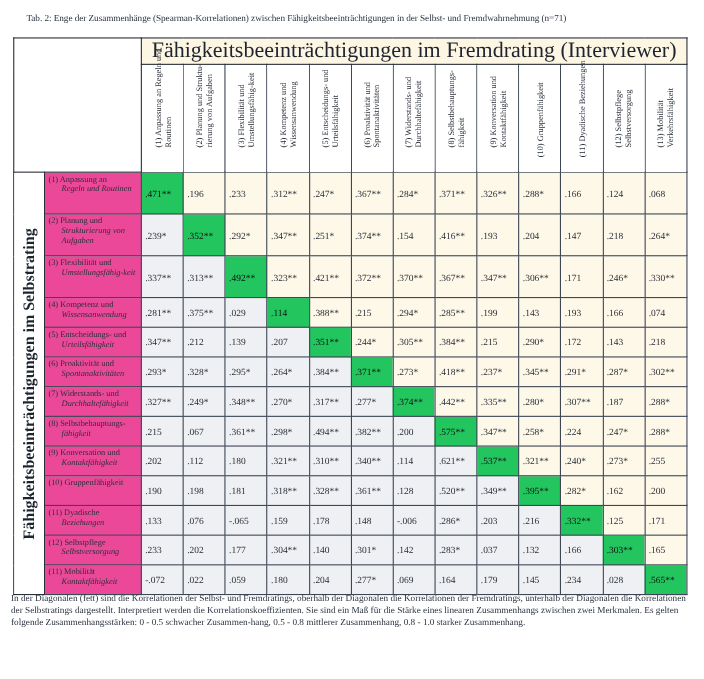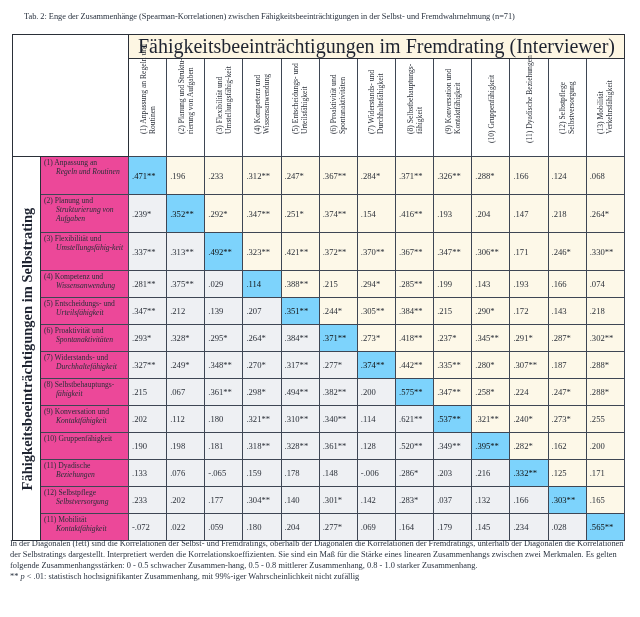--- a/index.html
+++ b/index.html
@@ -47,21 +47,21 @@
       vertical-align: top;
     }
     .row-head .ind { padding-left: 12px; display: block; font-style: italic; }
     .row-head .first { display: block; }
     td.cell {
       font-size: 8.6px; padding-left: 3px !important; color: #2a2f38;
       white-space: nowrap;
     }
     td.upper { background: #fdf8e8; }
     td.lower { background: #eef0f3; }
-    td.diag { background: #7dd3fc; font-weight: bold; color: #111; }
+    td.diag { background: #22c55e; font-weight: bold; color: #111; }
     tr.h3 td { height: 35px; }
     tr.h2 td { height: 24px; }
     .notes {
       position: absolute; left: 10px; top: 538px; width: 625px;
       font-size: 8.4px; line-height: 11px; color: #2a3340;
     }
     .notes p { margin: 0; }
     .notes i { font-style: italic; }
   </style>
 </head>
@@ -370,14 +370,13 @@
         <td class="cell lower">.145</td>
         <td class="cell lower">.234</td>
         <td class="cell lower">.028</td>
         <td class="cell diag">.565**</td>
       </tr>
     </tbody>
 </table>
 
 <div class="notes">
   <p>In der Diagonalen (fett) sind die Korrelationen der Selbst- und Fremdratings, oberhalb der Diagonalen die Korrelationen der Fremdratings, unterhalb der Diagonalen die Korrelationen der Selbstratings dargestellt. Interpretiert werden die Korrelationskoeffizienten. Sie sind ein Maß für die Stärke eines linearen Zusammenhangs zwischen zwei Merkmalen. Es gelten folgende Zusammenhangsstärken: 0 - 0.5 schwacher Zusammen-hang, 0.5 - 0.8 mittlerer Zusammenhang, 0.8 - 1.0 starker Zusammenhang.</p>
-  <p><span>** </span><i>p</i><span> &lt; .01: statistisch hochsignifikanter Zusammenhang, mit 99%-iger Wahrscheinlichkeit nicht zufällig</span></p>
 </div>
 
 </body></html>

